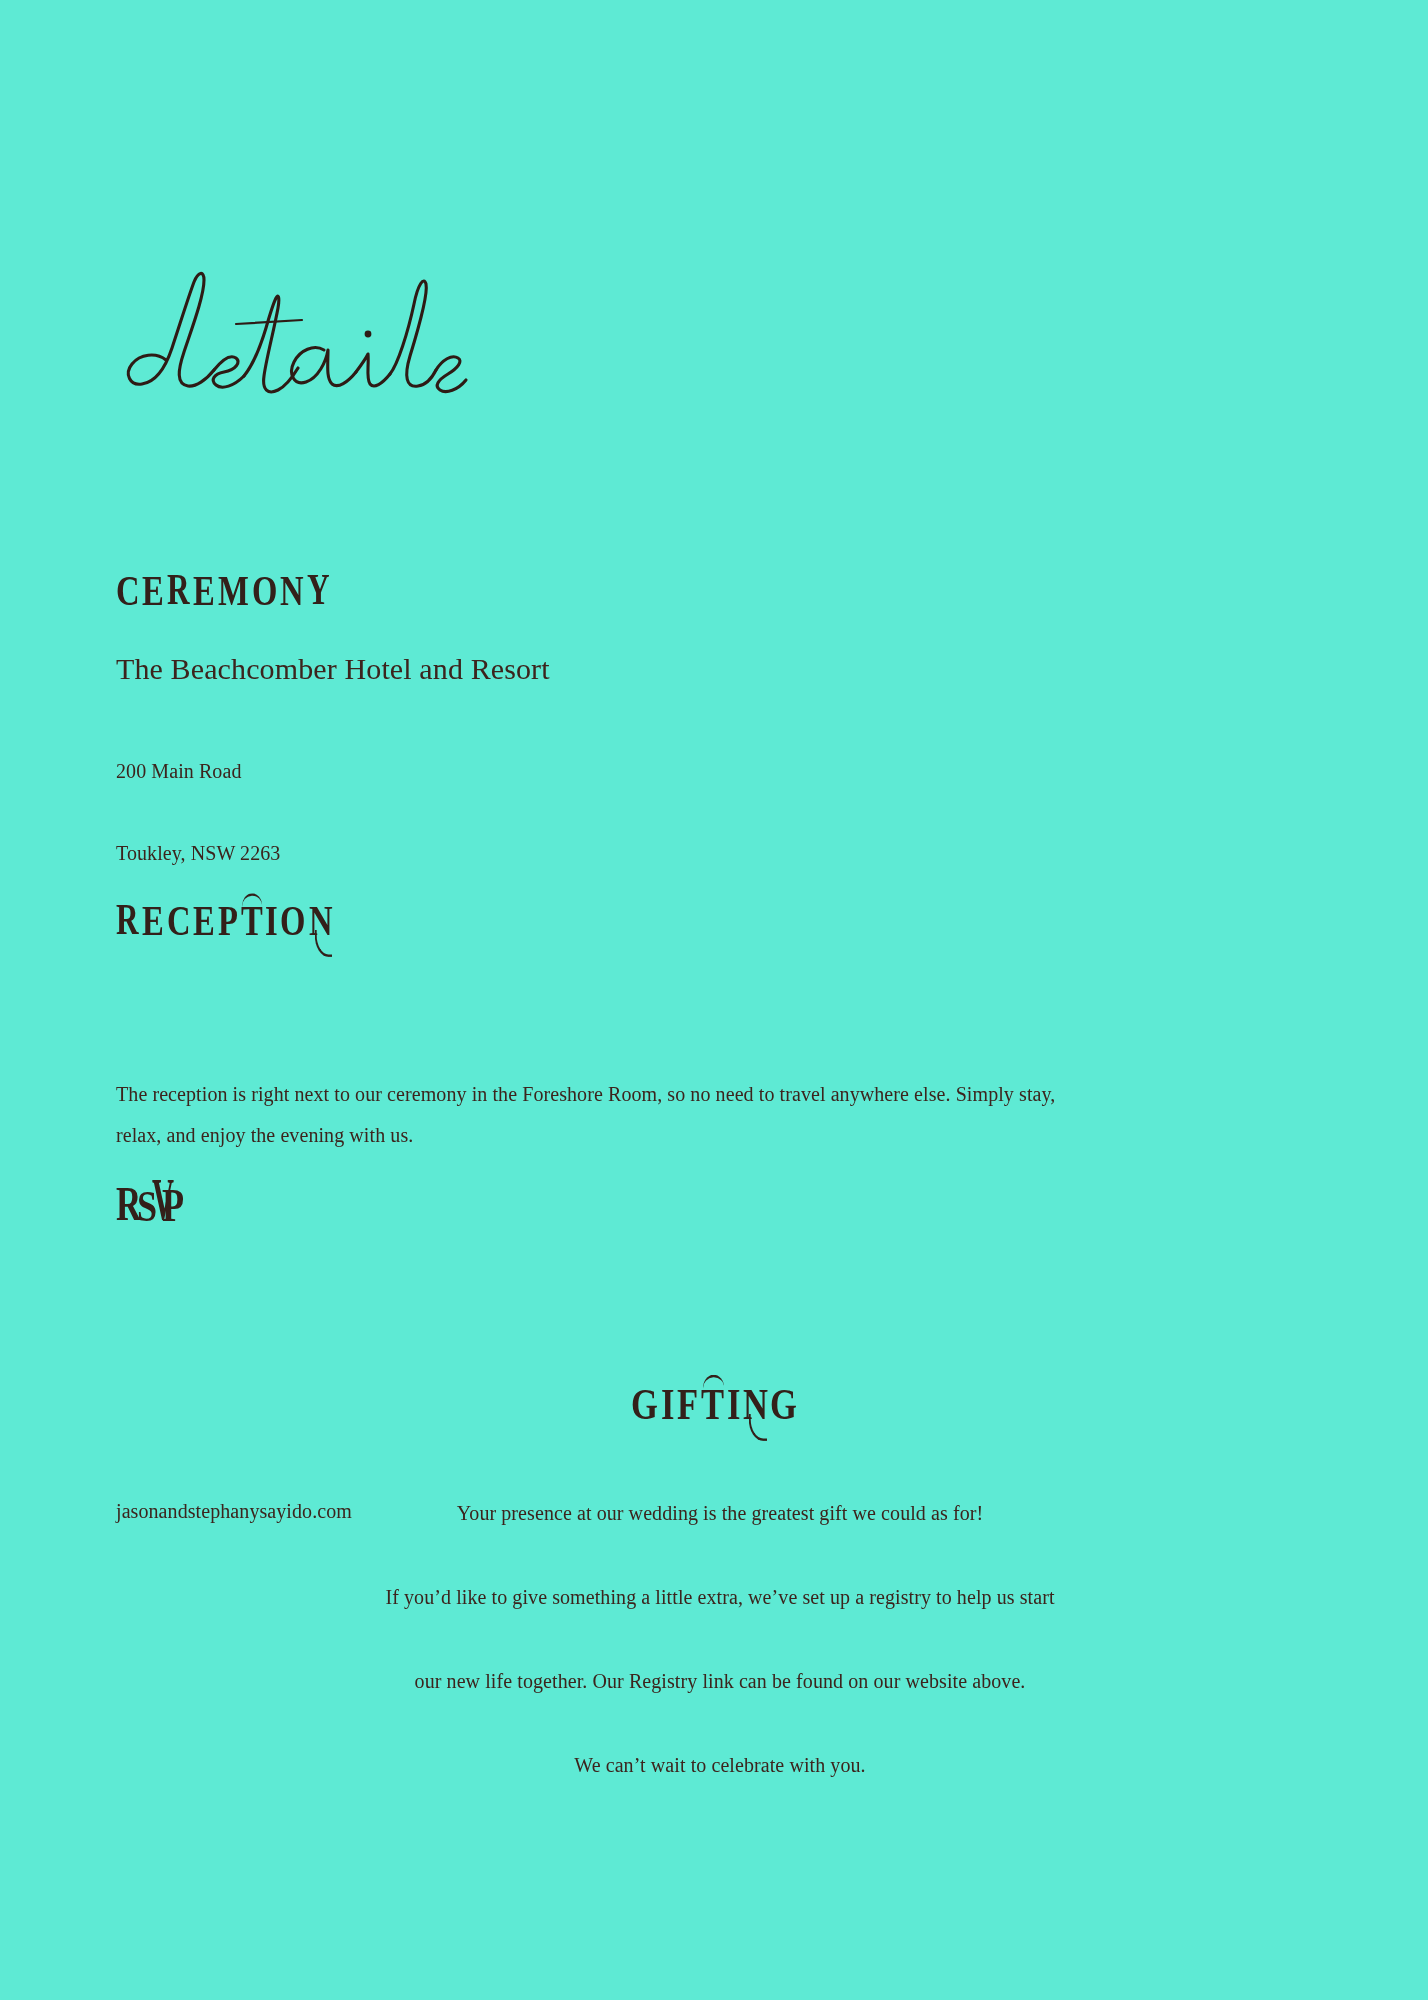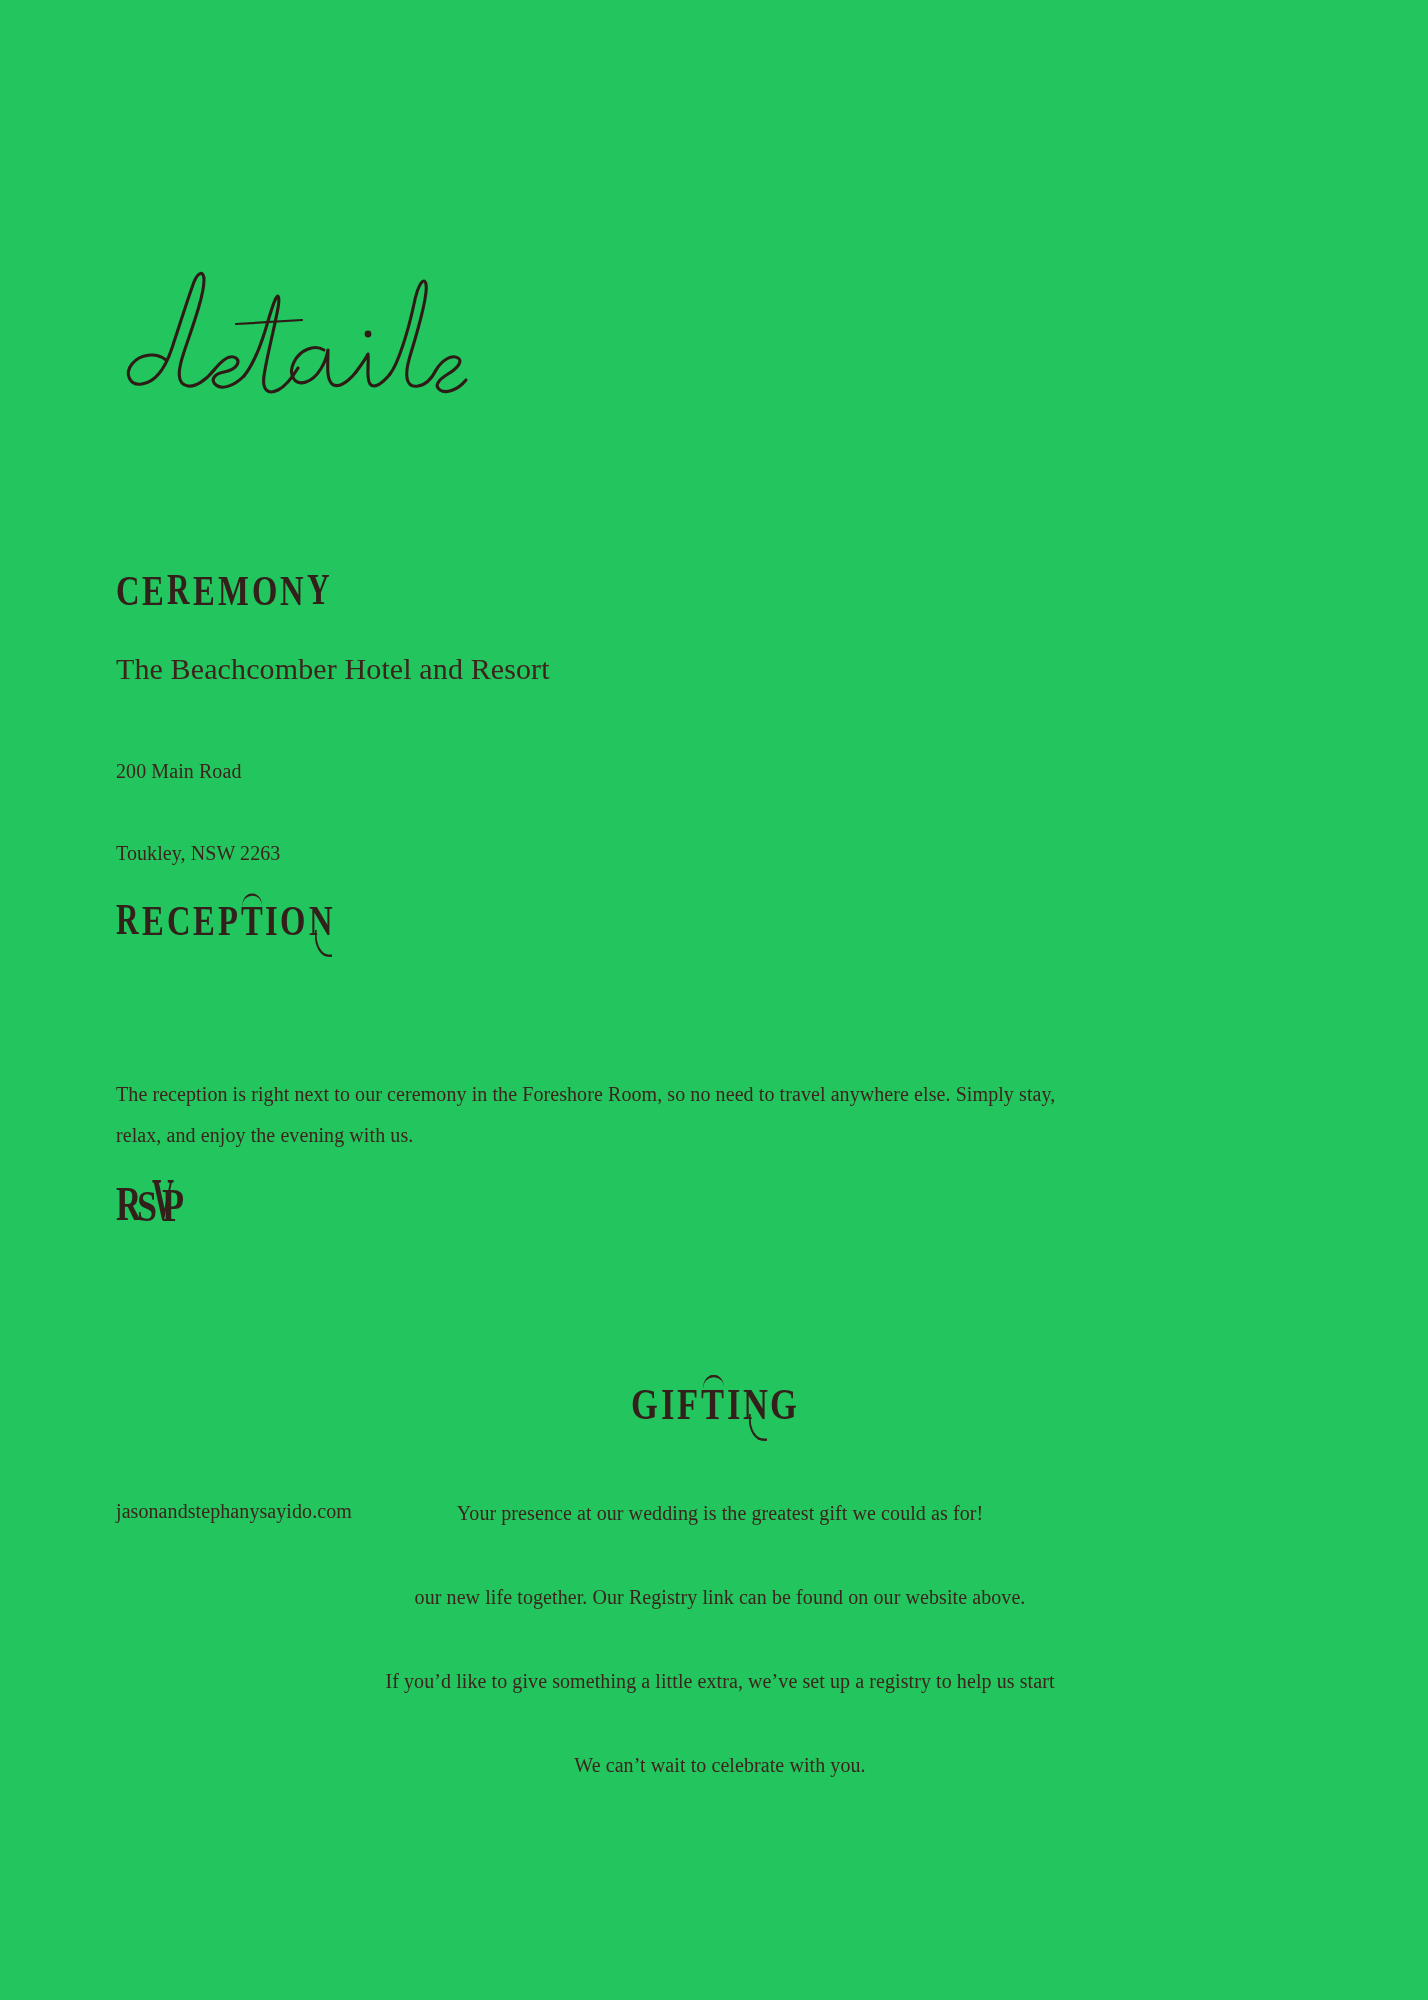--- a/index.html
+++ b/index.html
@@ -12,21 +12,21 @@
     height: 2000px;
     position: relative;
     font-family: "Liberation Serif", "DejaVu Serif", serif;
     color: #3a211b;
     overflow: hidden;
   }
 
   .card {
     position: absolute;
     inset: 0;
-    background: #22c55e;
+    background: #5eead4;
   }
 
   
   .script-title {
     position: absolute;
     left: 118px;
     top: 268px;
     width: 700px;
     height: 160px;
   }
@@ -197,18 +197,18 @@
     <span>jasonandstephanysayido.com</span>
   </div>
 
   <div class="heading" id="heading-gifting">
     <span class="glyph">G</span><span class="glyph">I</span><span class="glyph">F</span><span class="lig">T</span><span class="glyph">I</span><span class="nswash">N</span><span class="glyph">G</span>
     
   </div>
 
   <div class="body-text gifting-copy">
     <span class="line">Your presence at our wedding is the greatest gift we could as for!</span>
+    <span class="line">If you’d like to give something a little extra, we’ve set up a registry to help us start</span>
     <span class="line">our new life together. Our Registry link can be found on our website above.</span>
-    <span class="line">If you’d like to give something a little extra, we’ve set up a registry to help us start</span>
     <span class="line">We can’t wait to celebrate with you.</span>
   </div>
 
 </div>
 
 </body></html>

